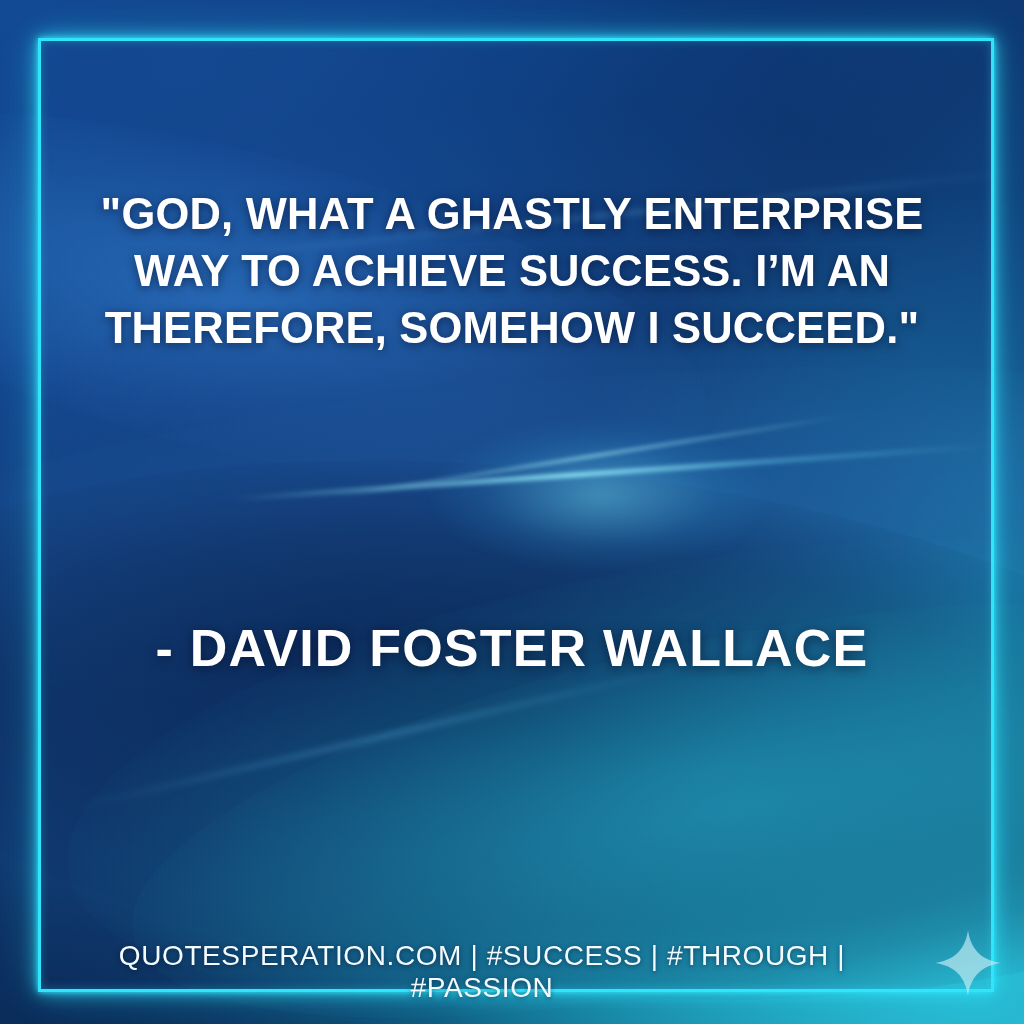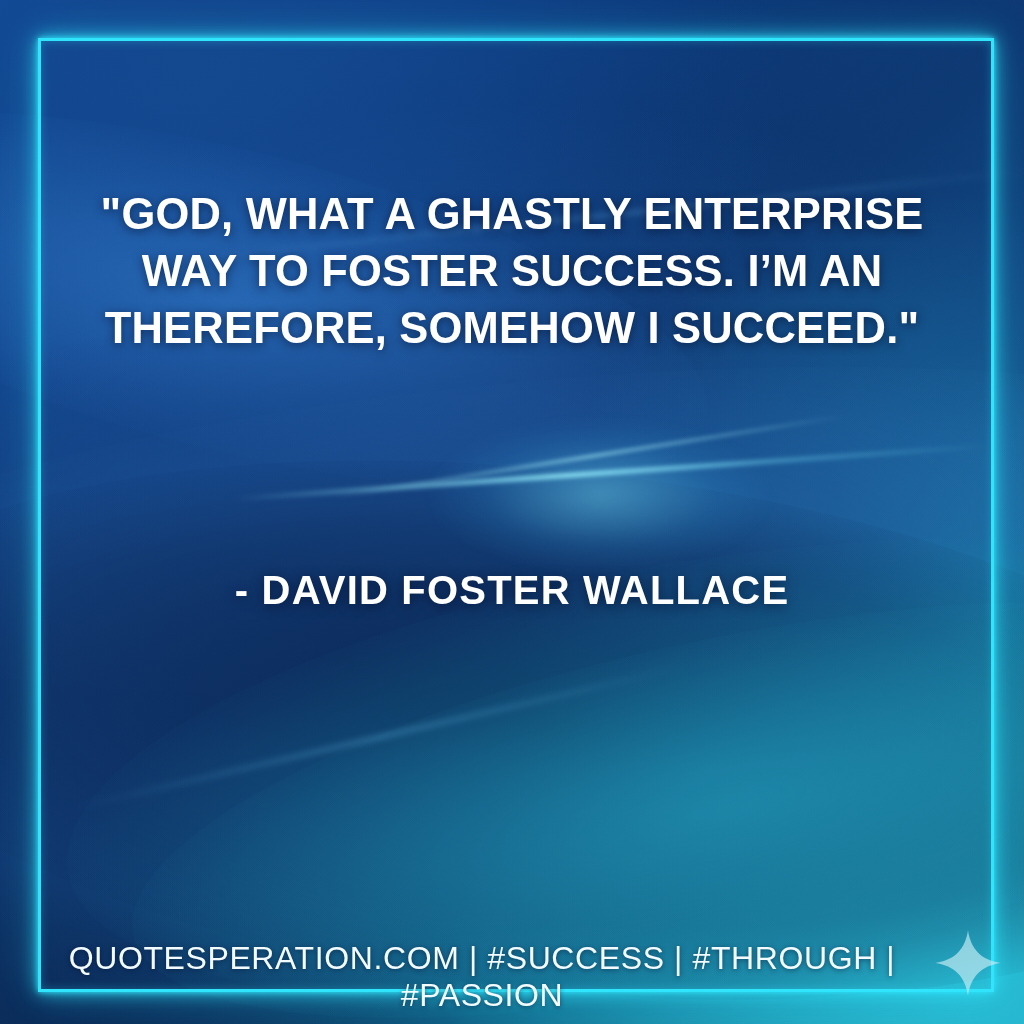--- a/index.html
+++ b/index.html
@@ -157,38 +157,38 @@
     font-weight: bold;
     line-height: 57px;
     letter-spacing: 0.2px;
     text-shadow: 0 2px 10px rgba(0,10,35,0.55);
   }
   .quote .line { display: block; white-space: nowrap; }
 
   .author {
     position: absolute;
     left: 62px;
-    top: 568px;
+    top: 618px;
     width: 900px;
     text-align: center;
     color: #ffffff;
-    font-size: 40px;
+    font-size: 52px;
     font-weight: bold;
     letter-spacing: 1.2px;
     text-shadow: 0 2px 12px rgba(0,10,35,0.6);
   }
 
   .footer {
     position: absolute;
     left: 62px;
     top: 940px;
     width: 840px;
     text-align: center;
     color: #f2fbff;
-    font-size: 32px;
+    font-size: 28px;
     font-weight: normal;
     letter-spacing: 0.6px;
     text-shadow: 0 1px 5px rgba(0,15,40,0.55);
   }
 
   .sparkle {
     position: absolute;
     left: 934px;
     top: 929px;
     width: 68px;
@@ -215,21 +215,21 @@
   <div class="streak s2"></div>
   <div class="streak s1"></div>
   <div class="streak s3"></div>
 
   <div class="frame"></div>
 
   <div class="content">
 
     <div class="quote">
       <span class="line">"GOD, WHAT A GHASTLY ENTERPRISE</span>
-      <span class="line">WAY TO FOSTER SUCCESS. I’M AN</span>
+      <span class="line">WAY TO ACHIEVE SUCCESS. I’M AN</span>
       <span class="line">THEREFORE, SOMEHOW I SUCCEED."</span>
     </div>
 
     <div class="author">- DAVID FOSTER WALLACE</div>
 
     <div class="footer">QUOTESPERATION.COM | #SUCCESS | #THROUGH | #PASSION</div>
 
     <svg class="sparkle" viewBox="0 0 100 100" aria-hidden="true">
       <path d="M50 2 C54 30 70 46 98 50 C70 54 54 70 50 98 C46 70 30 54 2 50 C30 46 46 30 50 2 Z" fill="#bfeaf2" opacity="0.85"></path>
     </svg>

